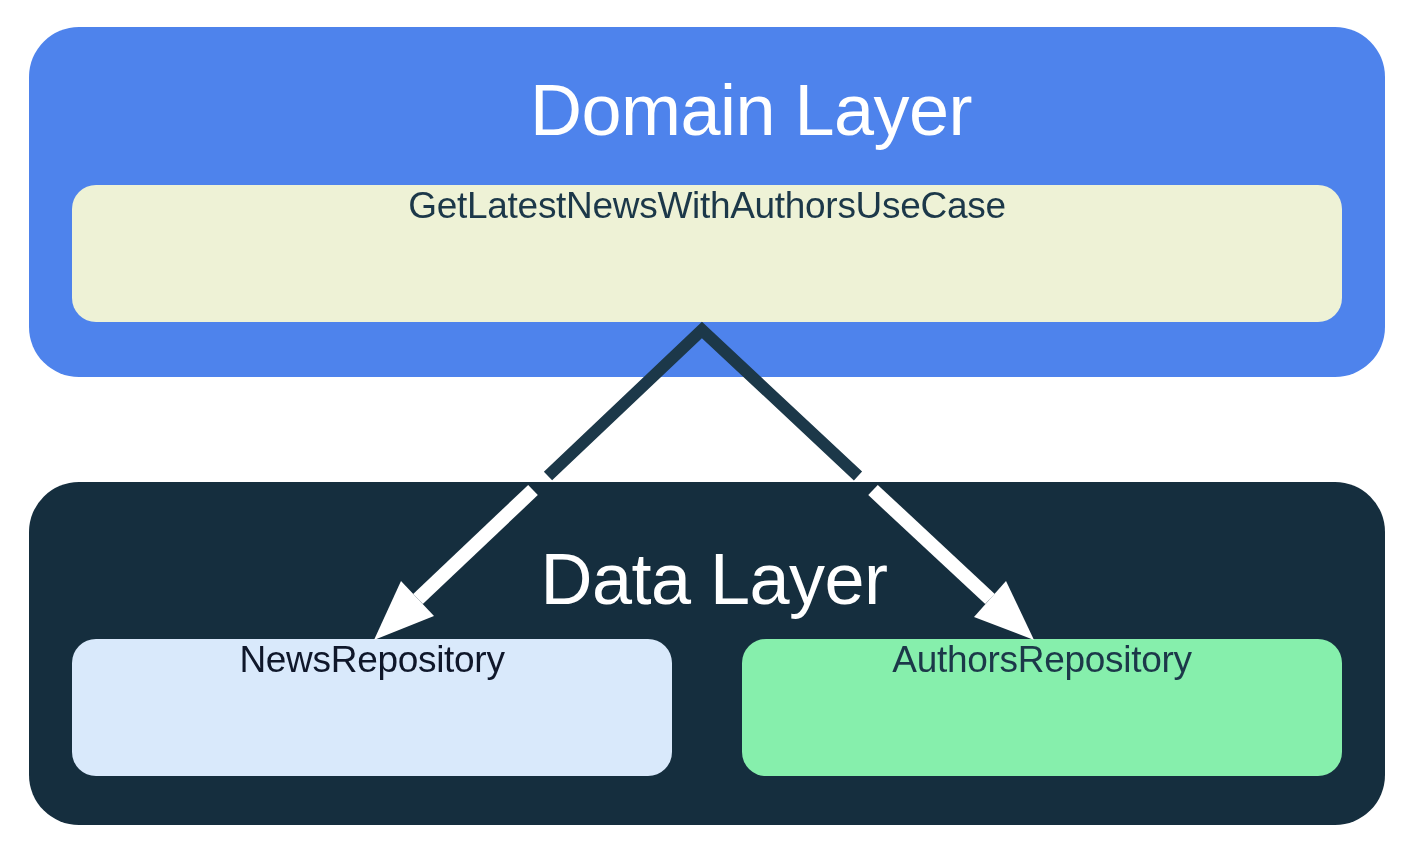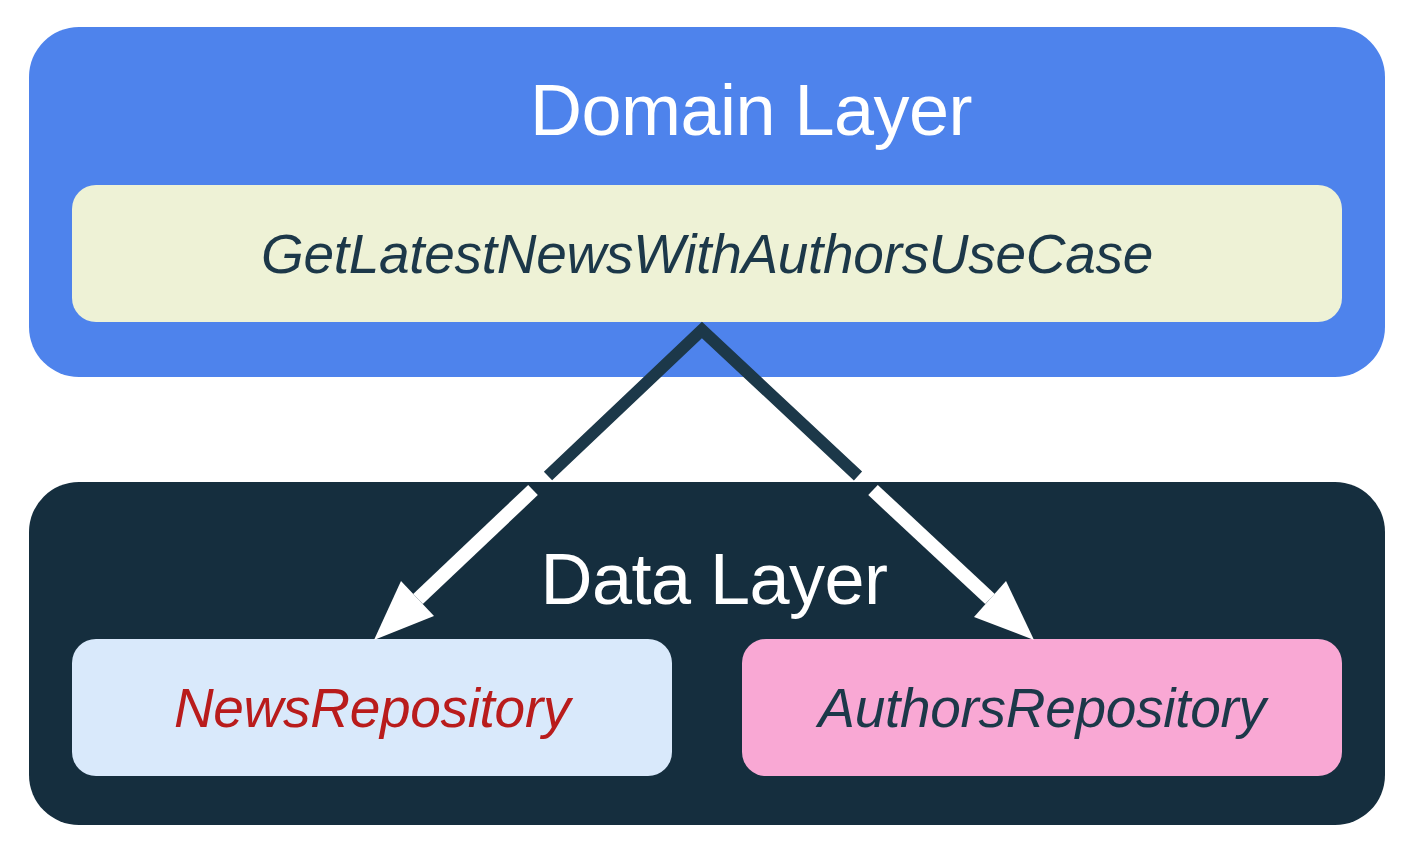--- a/index.html
+++ b/index.html
@@ -41,26 +41,25 @@
     line-height: 1;
     white-space: nowrap;
   }
   .layer-domain .layer-title { top: 47px; padding-left: 44px; }
   .layer-data  .layer-title { top: 61px; }
   .node {
     position: absolute;
     height: 137px;
     border-radius: 24px;
     display: flex;
-    align-items: center;
+    align-items: flex-start;
     justify-content: center;
-    font-size: 55px;
+    font-size: 37px;
     letter-spacing: -0.3px;
     white-space: nowrap;
-    font-style: italic;
   }
   .node-use-case {
     left: 43px;
     top: 158px;
     width: 1270px;
   }
   .node-news-repo {
     left: 43px;
     top: 157px;
     width: 600px;
@@ -97,24 +96,24 @@
 
   <section class="layer layer-domain" style="background-color: rgb(78, 131, 236);">
     <h1 class="layer-title" style="color: rgb(255, 255, 255);">Domain Layer</h1>
     <div class="node node-use-case" style="background-color: rgb(238, 242, 214); color: rgb(28, 56, 73);">
       <span>GetLatestNewsWithAuthorsUseCase</span>
     </div>
   </section>
 
   <section class="layer layer-data" style="background-color: rgb(21, 46, 62);">
     <h1 class="layer-title" style="color: rgb(255, 255, 255); padding-left: 7px;">Data Layer</h1>
-    <div class="node node-news-repo" style="background-color: rgb(217, 233, 251); color: #b91c1c;">
+    <div class="node node-news-repo" style="background-color: rgb(217, 233, 251); color: #0f172a;">
       <span>NewsRepository</span>
     </div>
-    <div class="node node-authors-repo" style="background-color: #f9a8d4; color: rgb(28, 56, 73);">
+    <div class="node node-authors-repo" style="background-color: #86efac; color: rgb(28, 56, 73);">
       <span>AuthorsRepository</span>
     </div>
   </section>
 
   <svg class="arrows" viewBox="0 0 1414 857" aria-hidden="true">
     <path class="arrow-chevron" d="M548 476 L702 330 L858 476" style="stroke: rgb(28, 56, 73);"></path>
     <path class="arrow-shaft" d="M533 490 L418 599" style="stroke: rgb(255, 255, 255);"></path>
     <polygon points="374,640 401,581 434,616" style="fill: rgb(255, 255, 255);"></polygon>
     <path class="arrow-shaft" d="M873 490 L990 599" style="stroke: rgb(255, 255, 255);"></path>
     <polygon points="1034,640 974,617 1006,581" style="fill: rgb(255, 255, 255);"></polygon>

